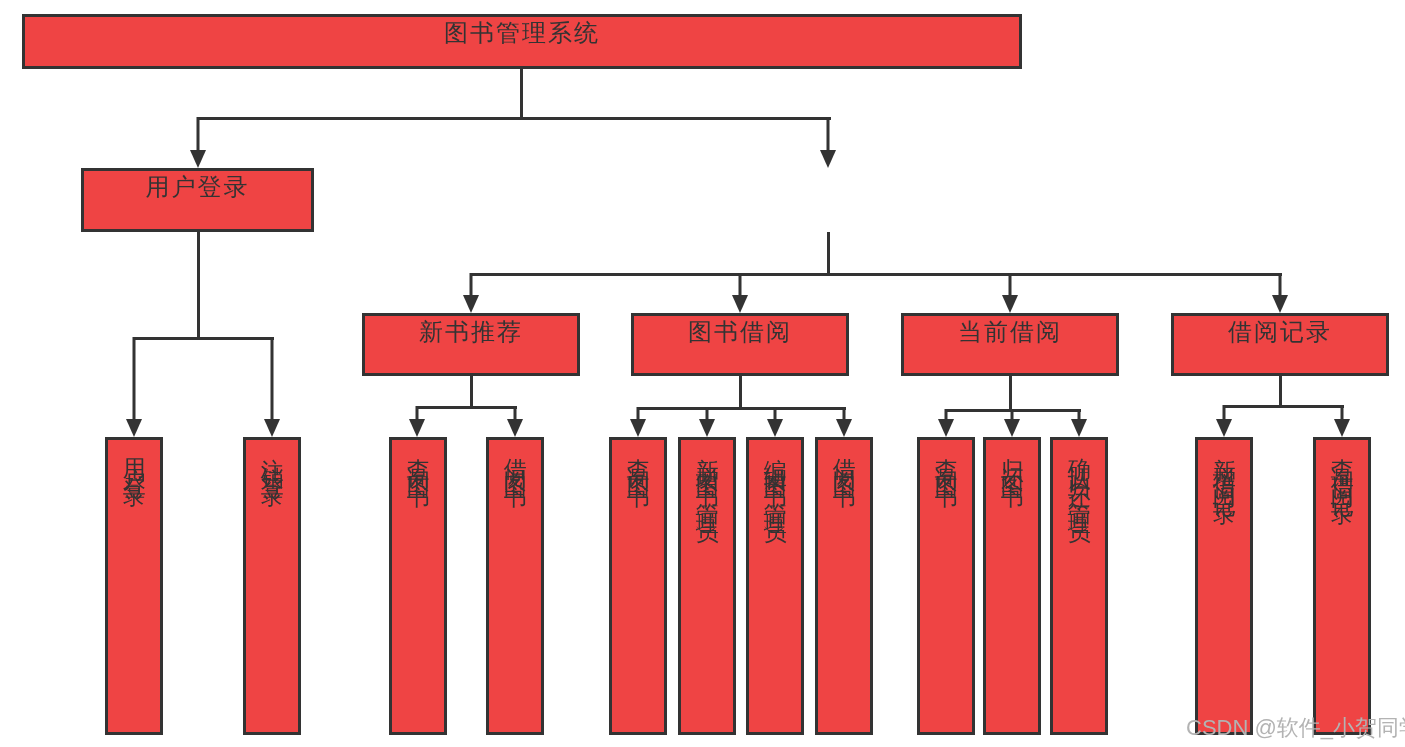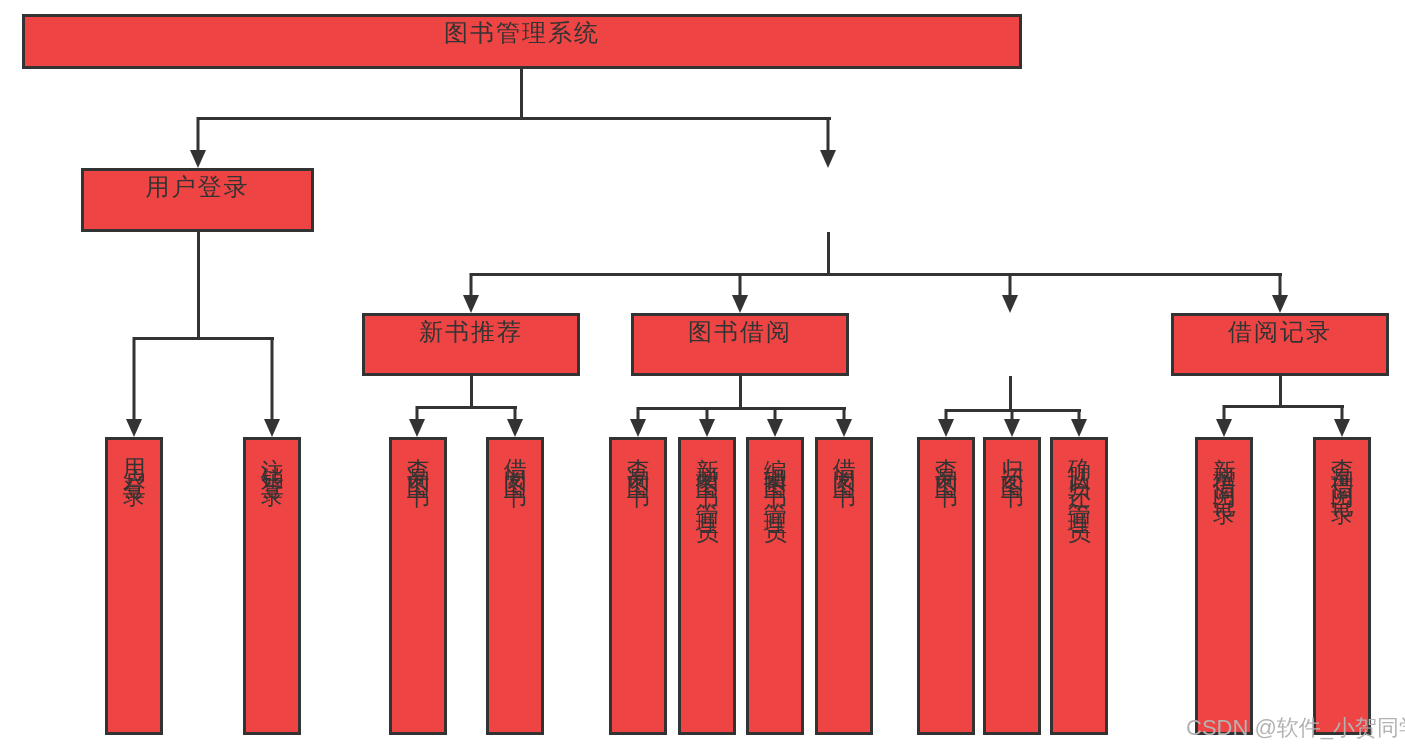--- a/index.html
+++ b/index.html
@@ -106,20 +106,23 @@
       <i class="stem"></i>
       <i class="head"></i>
     </div>
 
   <div class="box hbox" style="left:362px;top:313px;width:218px;height:63px">
     <span>新书推荐</span>
   </div>
   <div class="box hbox" style="left:631px;top:313px;width:218px;height:63px">
     <span>图书借阅</span>
   </div>
+  <div class="box hbox" style="left:901px;top:313px;width:218px;height:63px">
+    <span>当前借阅</span>
+  </div>
   <div class="box hbox" style="left:1171px;top:313px;width:218px;height:63px">
     <span>借阅记录</span>
   </div>
 
   <div class="vline" style="left:470px;top:376px;height:33px"></div>
   <div class="hline" style="left:416px;top:406px;width:101px"></div>
   <div class="arrow" style="left:409px;top:406px;height:31px">
       <i class="stem"></i>
       <i class="head"></i>
     </div>

